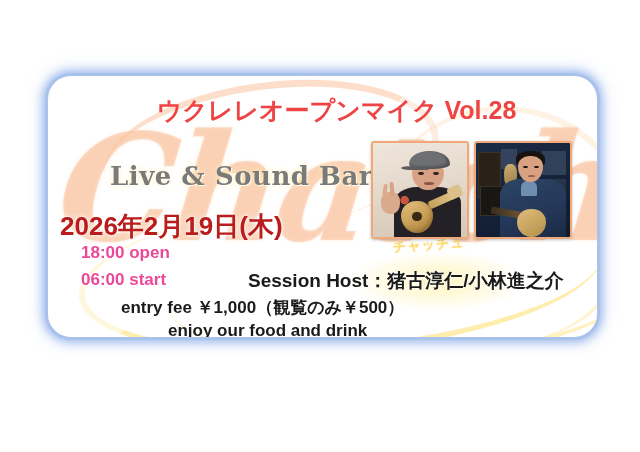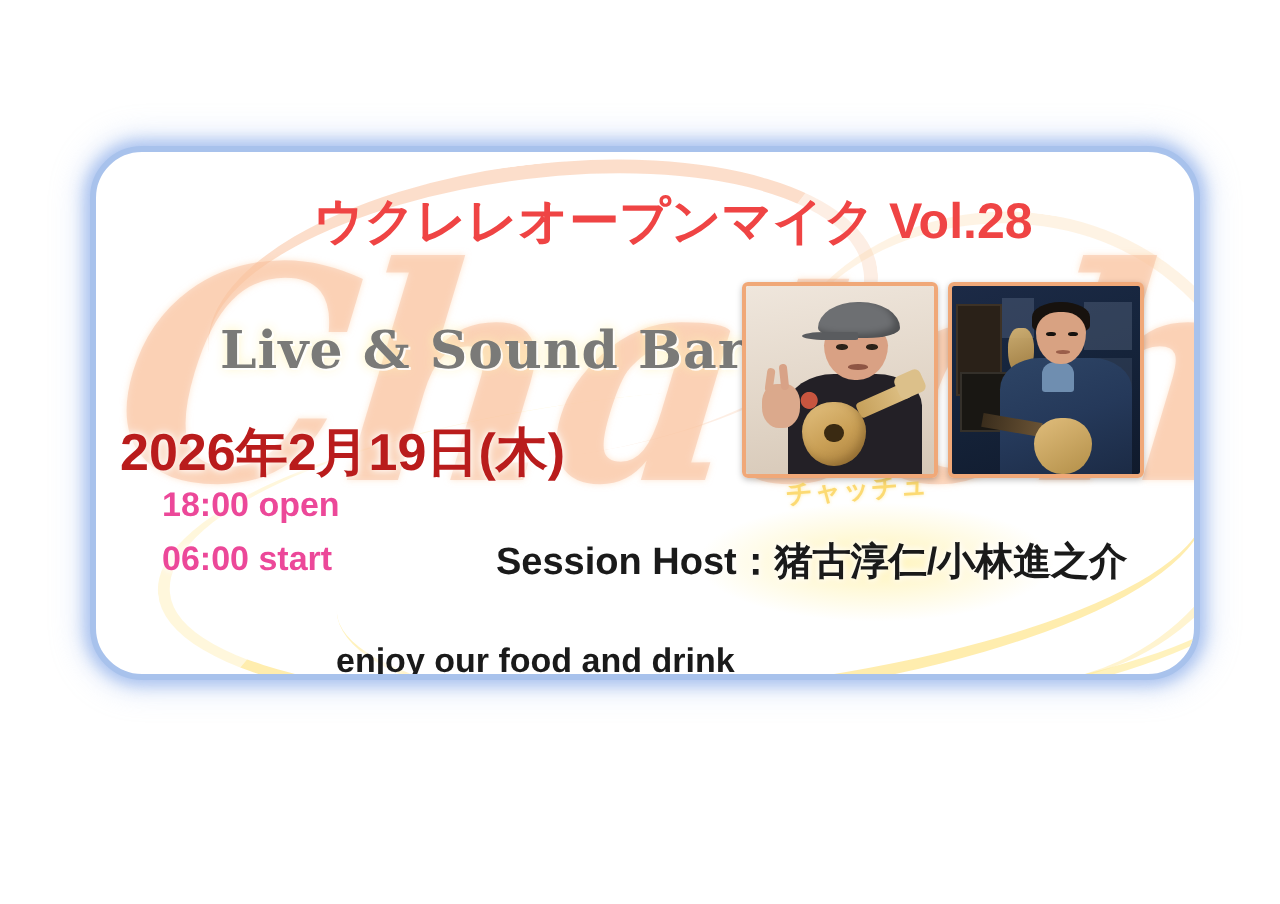--- a/index.html
+++ b/index.html
@@ -368,20 +368,21 @@
       <div id="watermark-kana">チャッチュ</div>
     </div>
 
     <div id="event-title">ウクレレオープンマイク Vol.28</div>
 
     <div id="venue-tagline">Live &amp; Sound Bar</div>
 
     <div id="event-date">2026年2月19日(木)</div>
     <div class="time-line" id="open-time">18:00 open</div>
     <div class="time-line" id="start-time">06:00 start</div>
+    <div id="entry-fee">entry fee ￥1,000（観覧のみ￥500）</div>
     <div id="food-drink">enjoy our food and drink</div>
 
     <div id="session-host">Session Host：猪古淳仁/小林進之介</div>
 
     <div id="photo-strip">
 
       <div class="photo-frame">
         <div id="photo-host-1">
           <div id="p1-body"></div>
           <div id="p1-shirt-dots"></div>

